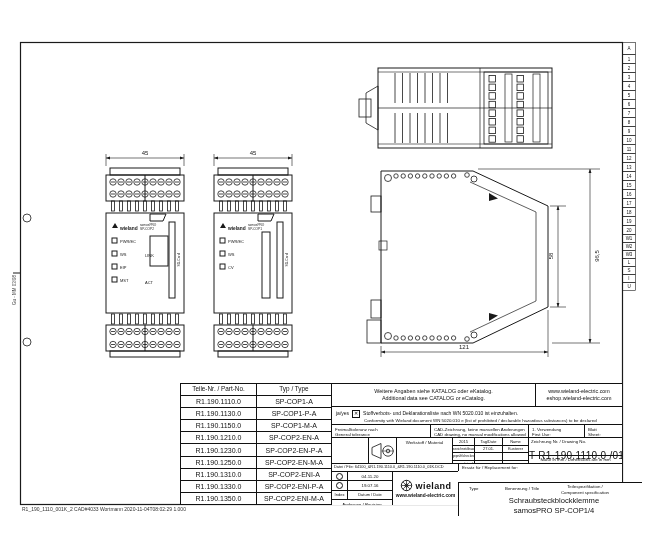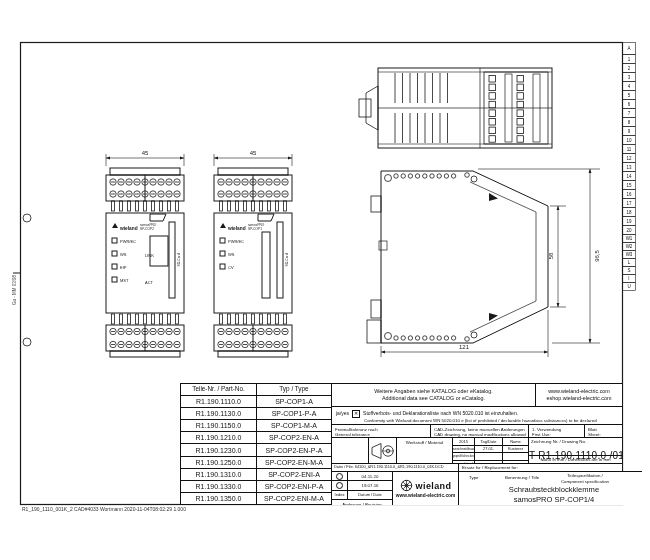--- a/index.html
+++ b/index.html
@@ -655,21 +655,21 @@
             <line x1="3" y1="3" x2="11" y2="11" stroke-width="0.7"></line>
             <line x1="11" y1="3" x2="3" y2="11" stroke-width="0.7"></line>
           </g>
         </svg>
         <span class="logo-name">wieland</span>
       </div>
       <div class="logo-web">www.wieland-electric.com</div>
     </div>
   </div>
 
-  <div class="cell" style="left:127px;top:88px;width:184px;height:34px">
+  <div class="cell" style="left:127px;top:99px;width:184px;height:34px">
     <span class="abs t45" style="left:10px;top:3px">Type</span>
     <span class="abs t45" style="left:46px;top:3px">Benennung / Title</span>
     <span class="abs t45" style="left:90px;top:1px;width:72px;text-align:center">Teilespezifikation /</span>
     <span class="abs t45" style="left:90px;top:7px;width:72px;text-align:center">Component specification</span>
     <div class="abs" style="left:28px;top:13px;width:134px;text-align:center;font-size:7.6px">Schraubsteckblockklemme</div>
     <div class="abs" style="left:28px;top:23px;width:134px;text-align:center;font-size:7.6px">samosPRO SP-COP1/4</div>
   </div>
 
 </div>
 </div>

